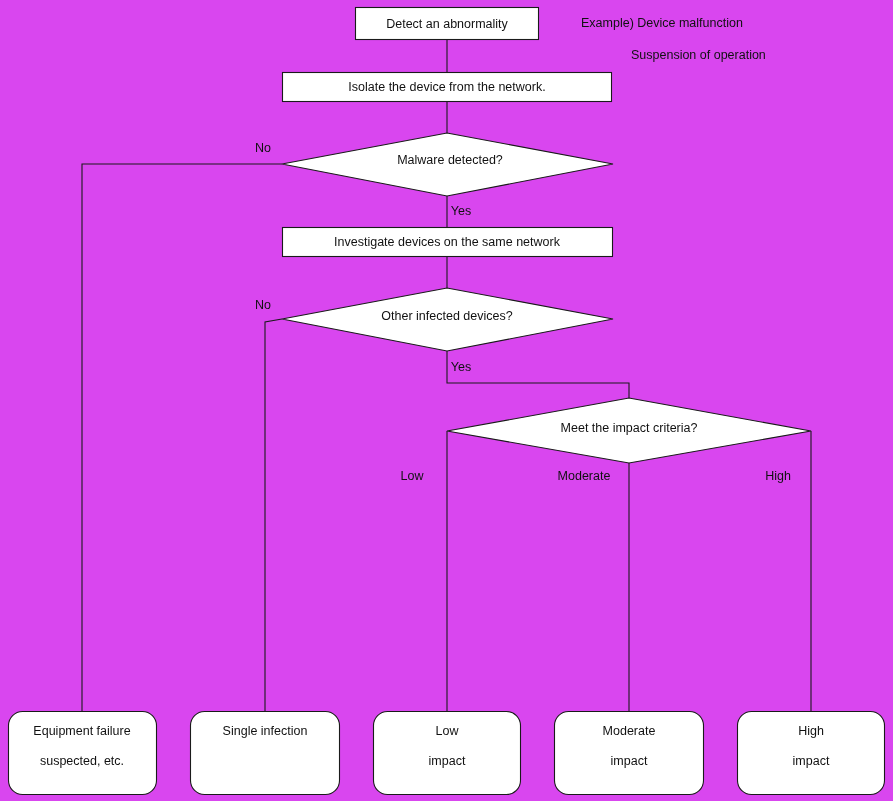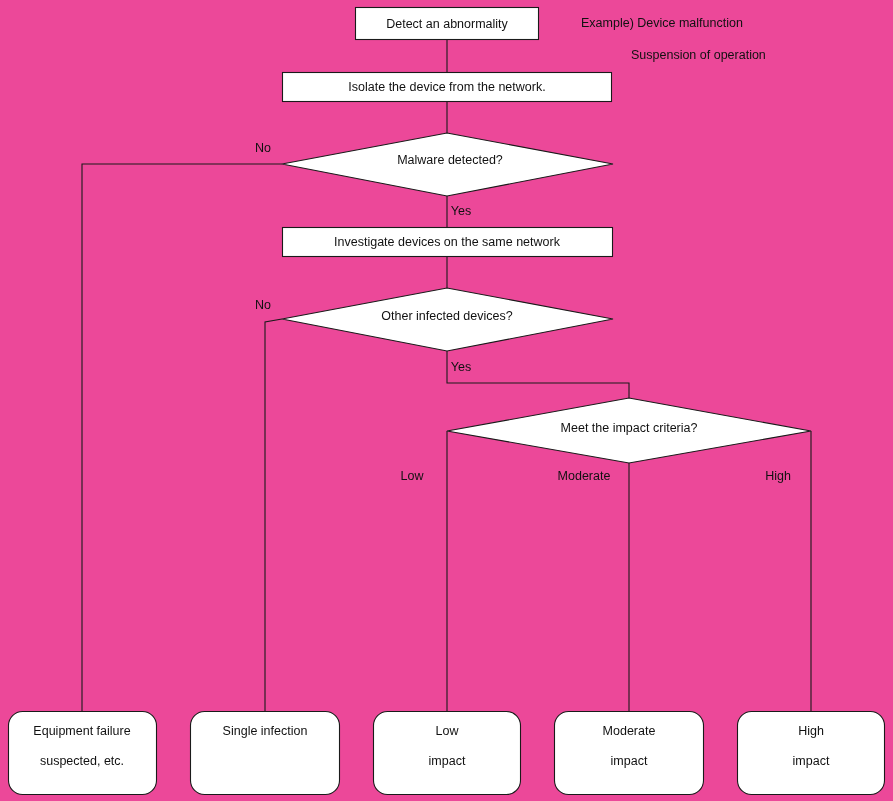--- a/index.html
+++ b/index.html
@@ -10,21 +10,21 @@
   body {
     width: 893px;
     height: 801px;
     font-family: "Liberation Sans", sans-serif;
     overflow: hidden;
   }
   #flowchart-root {
     position: relative;
     width: 893px;
     height: 801px;
-    background: #ec4899;
+    background: #d946ef;
   }
   svg.chart-svg {
     position: absolute;
     top: 0;
     left: 0;
     width: 893px;
     height: 801px;
     display: block;
   }
   .shape-outline {

